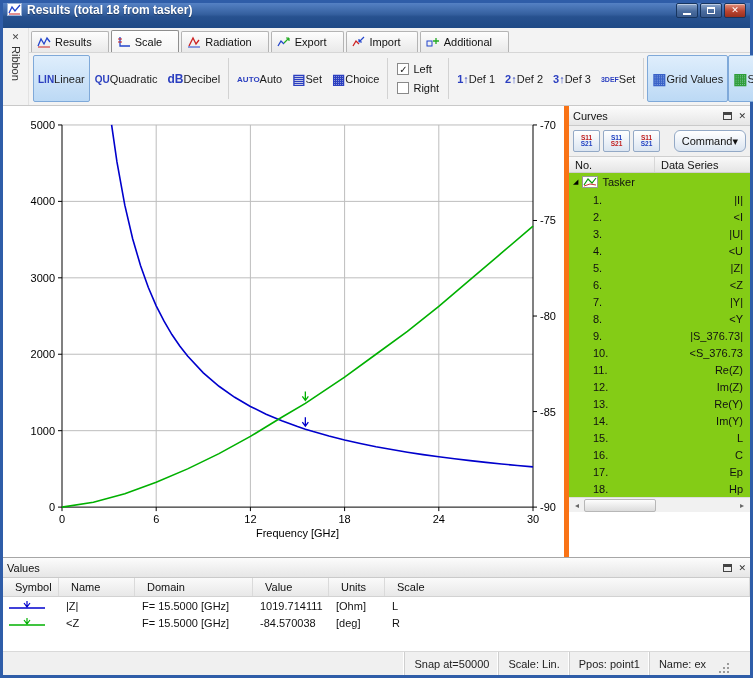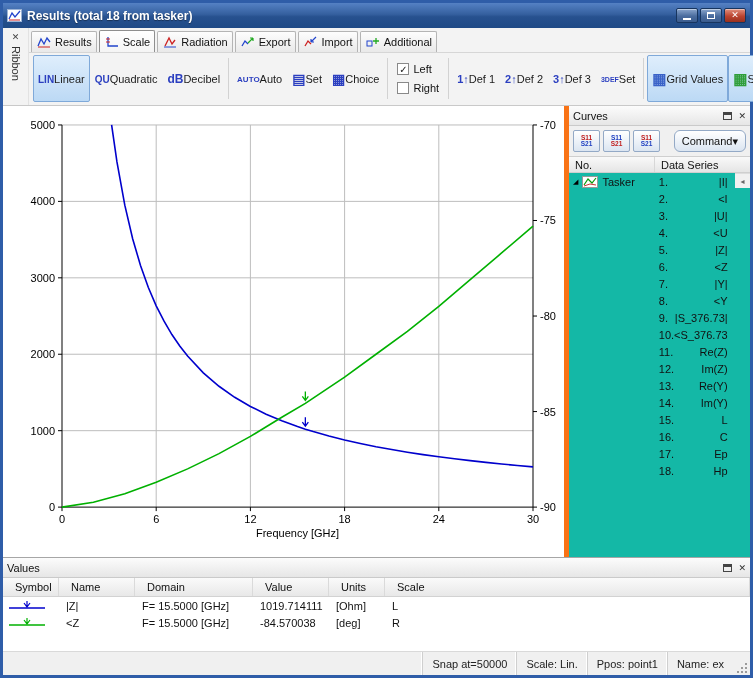--- a/index.html
+++ b/index.html
@@ -11,21 +11,21 @@
     border:3px solid #2f5da8;
     background:#f0f0f0;
     display:flex; flex-direction:column;
     box-shadow: inset 0 0 0 1px rgba(255,255,255,.28);
   }
 
   
   .titlebar{
     height:25px; flex:0 0 25px;
     background:linear-gradient(#5581c4 0%, #35609f 45%, #27518f 55%, #1f4a86 100%);
-    display:flex; align-items:center; gap:5px; padding:0 4px;
+    display:flex; align-items:flex-start; gap:5px; padding:0 4px;
     color:#fff;
   }
   .title-text{ font-size:12px; font-weight:bold; flex:1; text-shadow:0 1px 1px rgba(0,0,0,.4); }
   .win-controls{ display:flex; gap:2px; }
   .winbtn{
     width:22px; height:15px; border:1px solid #17355f; border-radius:2px;
     background:linear-gradient(#8ba6cd,#4a6c9e 55%, #3a5b8d);
     display:flex; align-items:center; justify-content:center;
     color:#fff; font-size:9px; line-height:1; cursor:default;
     box-shadow: inset 0 1px 0 rgba(255,255,255,.45);
@@ -37,21 +37,21 @@
   
   .ribbon-zone{ flex:0 0 78px; display:flex; background:#f3f3f3; border-bottom:1px solid #c9c9c9; }
   .ribbon-side{ width:26px; display:flex; flex-direction:column; align-items:center; border-right:1px solid #e2e2e2; }
   .ribbon-close{ font-size:9px; color:#444; padding:4px 0 2px; }
   .ribbon-vlabel{ flex:1; writing-mode:vertical-rl; font-size:11px; color:#333; padding-top:2px; }
   .ribbon-main{ flex:1; display:flex; flex-direction:column; min-width:0; }
 
   .tabrow{ height:24px; display:flex; align-items:flex-end; padding:2px 0 0 2px; }
   .tab{
     display:flex; align-items:center; gap:4px;
-    height:21px; padding:0 4px 0 5px; margin-right:2px;
+    height:21px; padding:0 16px 0 5px; margin-right:2px;
     border:1px solid #b4b4b4; border-bottom:none; border-radius:2px 2px 0 0;
     background:linear-gradient(#fdfdfd,#e9e9e9);
     white-space:nowrap; cursor:default;
   }
   .tab.active{ background:linear-gradient(#ffffff,#f4f4f4); border-color:#8f8f8f; height:22px; }
 
   .ribbon-bar{ flex:1; display:flex; align-items:stretch; padding:1px 4px 2px 4px; border-top:1px solid #d6d6d6; }
   .ribbon-groups{ display:flex; align-items:stretch; }
   .ribbon-right{ margin-left:auto; display:flex; align-items:stretch; }
   .rsep{ width:1px; background:#d2d2d2; margin:4px 3px; }
@@ -99,21 +99,21 @@
     display:flex; align-items:center; padding:8px 7px; cursor:default;
   }
 
   .curves-colheader{
     height:17px; flex:0 0 17px; display:flex; align-items:center;
     background:linear-gradient(#f9f9f9,#e5e5e5); border-top:1px solid #cfcfcf; border-bottom:1px solid #cfcfcf;
   }
   .cc1{ width:86px; padding-left:6px; border-right:1px solid #d7d7d7; height:100%; display:flex; align-items:center; }
   .cc2{ flex:1; padding-left:6px; }
 
-  .curves-list{ flex:1; background:#14b8a6; display:flex; overflow:hidden; }
+  .curves-list{ flex:1; background:#84cc16; display:flex; flex-direction:column; overflow:hidden; }
   .curve-root{ display:flex; align-items:center; gap:4px; height:18px; padding-left:4px; }
   .expander{ font-size:7px; color:#000; }
   .curve-row{ display:flex; justify-content:space-between; align-items:center; height:17px; padding:0 7px 0 24px; cursor:default; }
   .cname{ text-align:right; }
 
   .hscroll{ height:15px; flex:0 0 15px; background:#f1f1f1; border-top:1px solid #ddd; display:flex; align-items:center; padding:0 1px; }
   .harrow{ width:14px; text-align:center; font-size:8px; color:#666; }
   .htrack{ flex:1; height:13px; position:relative; }
   .hthumb{ position:absolute; left:0; top:0; width:72px; height:13px; border:1px solid #b7b7b7; border-radius:2px; background:linear-gradient(#fdfdfd,#dcdcdc); }
   .list-filler{ flex:1; background:#fff; }
@@ -123,21 +123,21 @@
   .vgrid{ display:grid; grid-template-columns:56px 76px 118px 76px 56px 1fr; align-items:center; }
   .vhead{ height:19px; background:linear-gradient(#fafafa,#e8e8e8); border-bottom:1px solid #d2d2d2; }
   .vhead span{ padding-left:12px; border-right:1px solid #dadada; height:100%; display:flex; align-items:center; }
   .vrow{ height:17px; }
   .vcell{ padding-left:7px; white-space:nowrap; overflow:hidden; }
   .vsym{ padding-left:4px; display:flex; align-items:center; }
 
   
   .statusbar{
     flex:0 0 24px; background:#f0f0f0; border-top:1px solid #d9d9d9;
-    display:flex; align-items:center; justify-content:flex-end; padding-right:1px; color:#222;
+    display:flex; align-items:center; justify-content:flex-end; padding-right:19px; color:#222;
   }
   .sseg{ padding:0 9px; height:100%; display:flex; align-items:center; border-left:1px solid #cfcfcf; box-shadow:-1px 0 0 #ffffff; white-space:nowrap; }
   .grip{ width:14px; height:14px; margin-left:2px; align-self:flex-end; }
 </style>
 </head>
 <body>
 
 <div class="window">
 
   <div class="titlebar">

